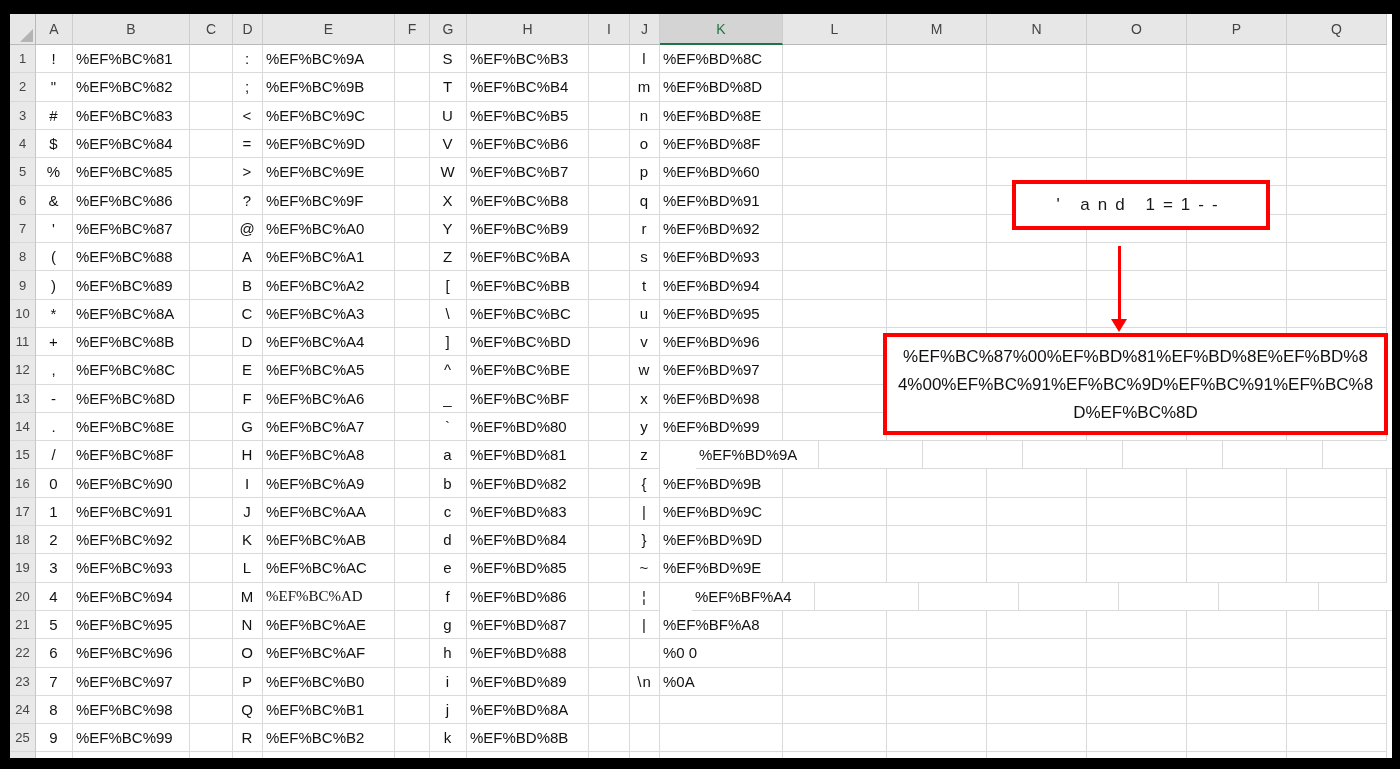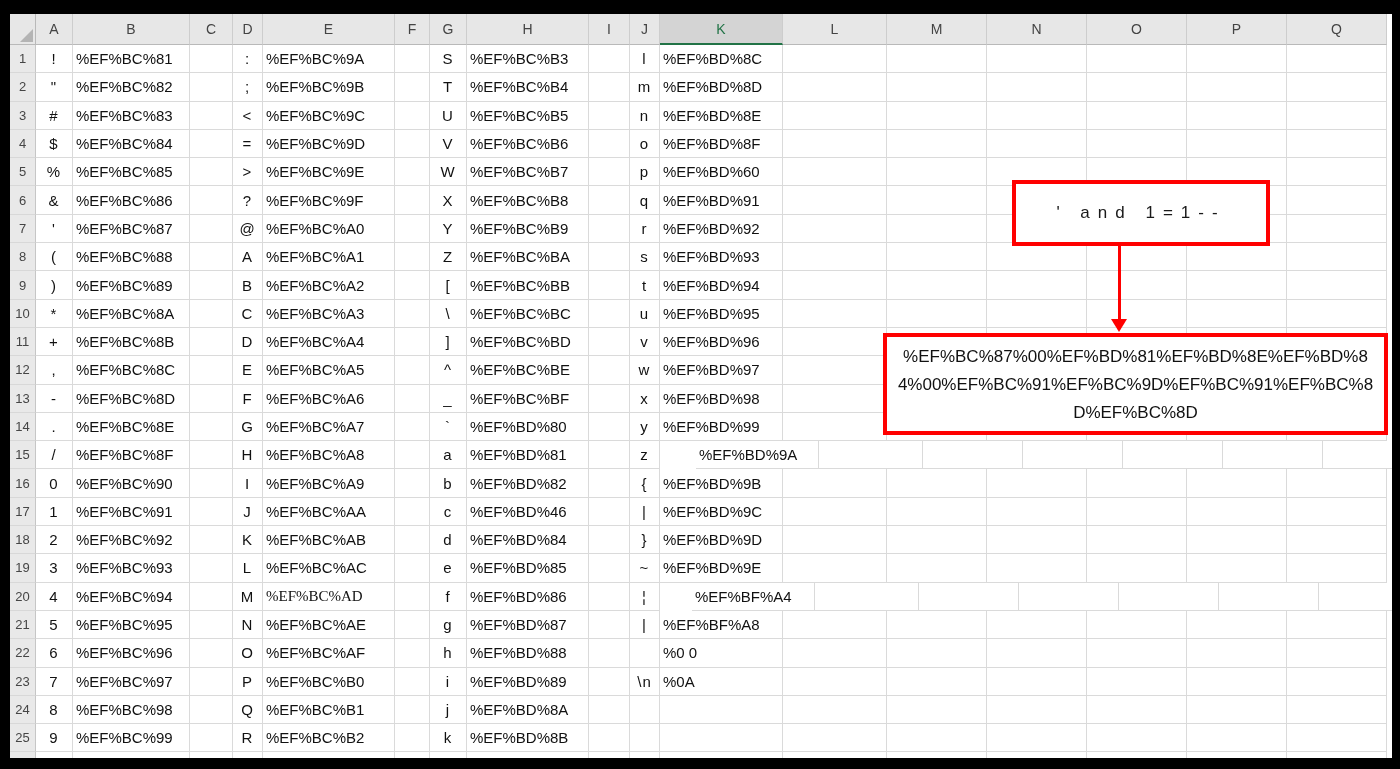--- a/index.html
+++ b/index.html
@@ -43,21 +43,21 @@
   }
   .cell.char{justify-content:center;letter-spacing:1px;}
   .cell.code{padding-left:3px;}
   
   .overlay{position:absolute;left:0;top:0;width:100%;height:100%;}
   .anno-title{
     position:absolute;left:873px;top:91px;width:505px;text-align:center;
     font-weight:bold;font-size:16px;color:#000;
   }
   .box1{
-    position:absolute;left:1002px;top:166px;width:258px;height:66px;
+    position:absolute;left:1002px;top:166px;width:258px;height:50px;
     border:4px solid #f00;box-sizing:border-box;background:#fff;
     display:flex;align-items:center;justify-content:center;
     font-size:17px;letter-spacing:8px;color:#1a1a1a;
   }
   .arrow-line{position:absolute;left:1108px;top:232px;width:3px;height:74px;}
   .arrow-head{
     position:absolute;left:1101px;top:305px;width:0;height:0;
     border-left:8px solid transparent;border-right:8px solid transparent;
     border-top:13px solid #f00;
   }
@@ -417,21 +417,21 @@
       </div>
       <div class="row">
         <div class="rh">17</div>
         <div class="cell char" style="min-width: 37px; width: 37px;">1</div>
         <div class="cell code" style="min-width: 117px; width: 117px;">%EF%BC%91</div>
         <div class="cell" style="min-width: 43px; width: 43px;"></div>
         <div class="cell char" style="min-width: 30px; width: 30px;">J</div>
         <div class="cell code" style="min-width: 132px; width: 132px;">%EF%BC%AA</div>
         <div class="cell" style="min-width: 35px; width: 35px;"></div>
         <div class="cell char" style="min-width: 37px; width: 37px;">c</div>
-        <div class="cell code" style="min-width: 122px; width: 122px;">%EF%BD%46</div>
+        <div class="cell code" style="min-width: 122px; width: 122px;">%EF%BD%83</div>
         <div class="cell" style="min-width: 41px; width: 41px;"></div>
         <div class="cell char" style="min-width: 30px; width: 30px;">|</div>
         <div class="cell code" style="min-width: 123px; width: 123px;">%EF%BD%9C</div>
         <div class="cell" style="min-width: 104px; width: 104px;"></div>
         <div class="cell" style="min-width: 100px; width: 100px;"></div>
         <div class="cell" style="min-width: 100px; width: 100px;"></div>
         <div class="cell" style="min-width: 100px; width: 100px;"></div>
         <div class="cell" style="min-width: 100px; width: 100px;"></div>
         <div class="cell" style="min-width: 100px; width: 100px;"></div>
       </div>

